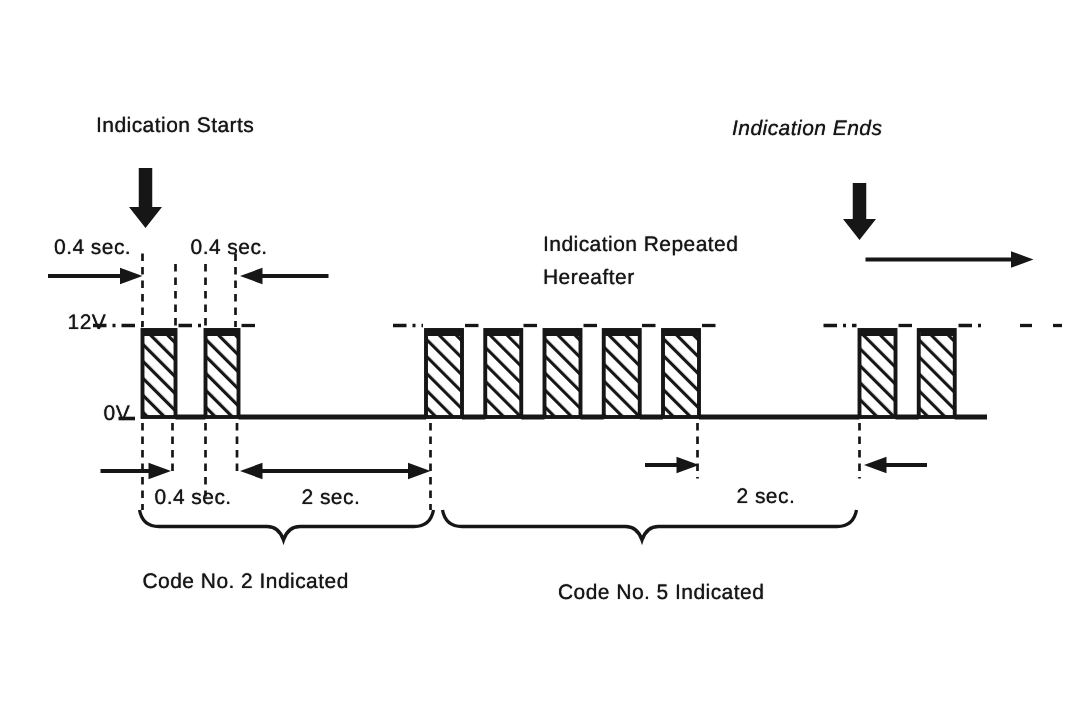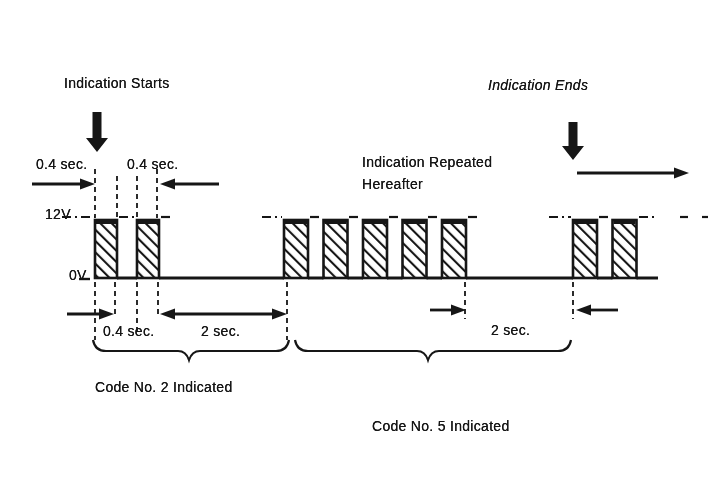--- a/index.html
+++ b/index.html
@@ -130,15 +130,15 @@
   <div class="lbl" style="left:127px; top:154px;">0.4 sec.</div>
 
   <div class="lbl" style="left:45px;  top:204px;text-align:center;">12V</div>
   <div class="lbl" style="left:40px;  top:265px;margin-left:29px;">0V</div>
 
   <div class="lbl" style="left:103px; top:321px;">0.4 sec.</div>
   <div class="lbl" style="left:201px; top:321px;">2 sec.</div>
   <div class="lbl" style="left:491px; top:320px;">2 sec.</div>
 
   <div class="lbl" style="left:95px;  top:377px;">Code No. 2 Indicated</div>
-  <div class="lbl" style="left:372px; top:384px;margin-top:32px;">Code No. 5 Indicated</div>
+  <div class="lbl" style="left:372px; top:384px;">Code No. 5 Indicated</div>
 
 </div>
 
 </body></html>

